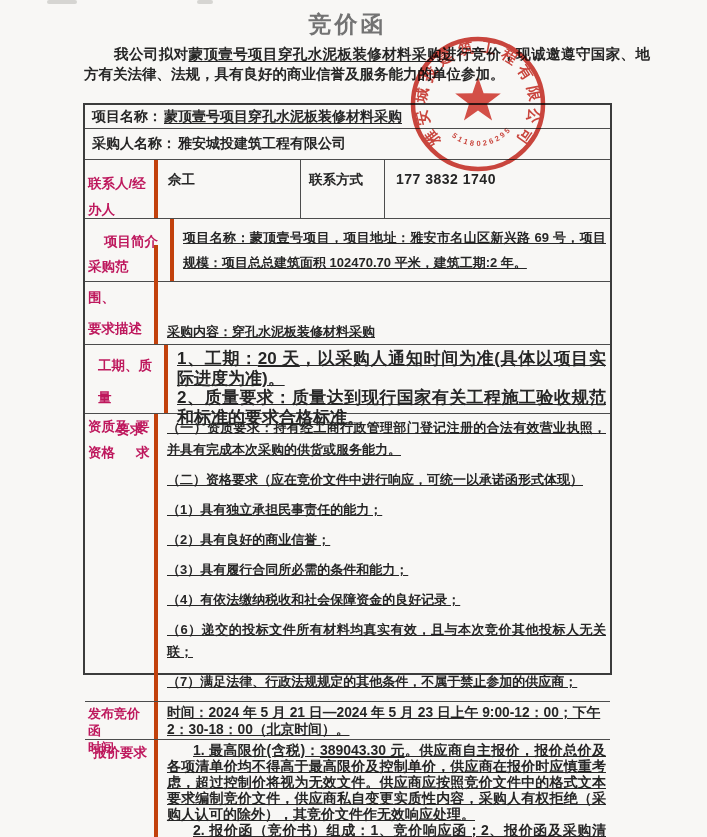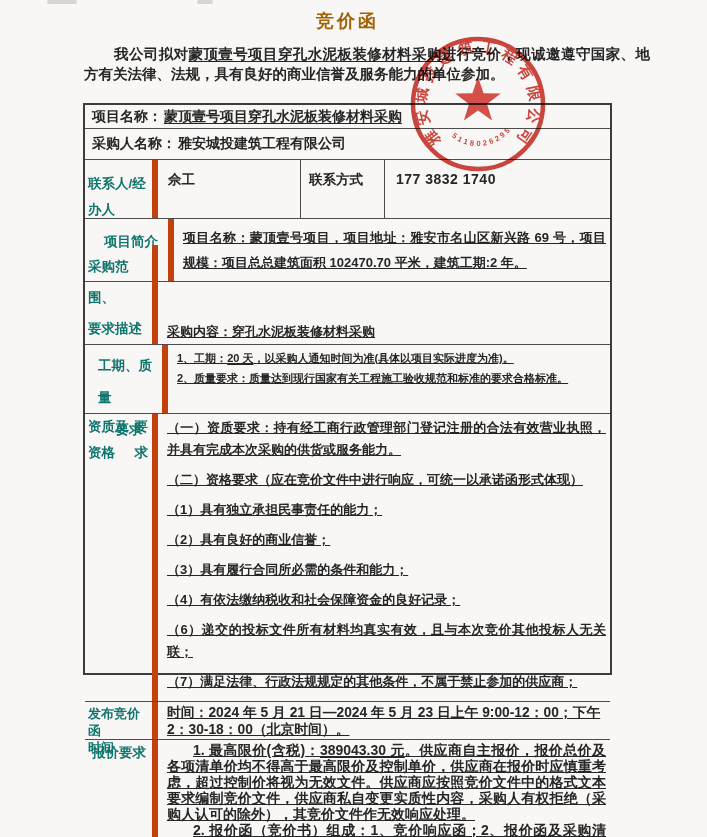--- a/index.html
+++ b/index.html
@@ -14,42 +14,42 @@
     background:#f8f7f5;
     color:#2b2b2b;
     overflow:hidden;
   }
   .scan-mark{position:absolute;background:#b9b9b4;opacity:.55;border-radius:2px;}
 
   .doc-title{
     position:absolute;top:9px;left:83px;width:529px;
     text-align:center;
     font-family:"Liberation Serif","DejaVu Serif",serif;
-    font-size:18px;font-weight:700;letter-spacing:3px;color:#a16207;
+    font-size:23px;font-weight:700;letter-spacing:3px;color:#737373;
   }
   .intro{
     position:absolute;top:44px;left:84px;width:566px;
     font-size:14.5px;line-height:20px;font-weight:600;
     text-indent:30px;text-align:justify;color:#262626;
   }
   .u{text-decoration:underline;text-underline-offset:2px;}
 
   .doc-table{
     position:absolute;left:83px;top:103px;width:529px;height:572px;
     border:2px solid #3c3c3c;
     box-sizing:border-box;
     display:flex;flex-direction:column;
     font-size:13px;color:#262626;
   }
   .t-row{display:flex;border-bottom:1px solid #4c4c4c;box-sizing:border-box;flex:0 0 auto;}
   .t-row.last{border-bottom:1px solid #3c3c3c;flex:1 1 auto;}
   .cell{box-sizing:border-box;}
   .label-cell{
-    flex:0 0 73px;width:73px;border-right:6px solid #c2410c;
-    font-weight:700;font-size:13.5px;padding:0 2px 0 3px;color:#0f766e;
+    flex:0 0 73px;width:73px;border-right:4px solid #c2410c;
+    font-weight:700;font-size:13.5px;padding:0 2px 0 3px;color:#be185d;
   }
   .label-cell.vcenter{display:flex;flex-direction:row;justify-content:center;}
   .label-line{display:block;line-height:26px;}
   .label-line.c{text-align:center;}
   .content-cell{flex:1 1 auto;padding:0 4px 0 9px;font-weight:600;text-decoration:underline;}
   .full-cell{flex:1 1 auto;display:flex;align-items:center;padding-left:7px;font-size:14px;font-weight:700;}
   .full-cell .val{margin-left:2px;}
 
   
   .r1{height:24px;}
@@ -63,21 +63,21 @@
   .r4{height:63px;padding-left:16px;}
   .r4 .label-cell{padding-top:14px;font-size:13.5px;}
   .r4 .content-cell{padding-top:6px;line-height:25px;text-align:justify;}
   .r5{height:63px;align-items:flex-end;}
   .r5 .label-cell{padding-top:6px;}
   .r5 .label-line{line-height:31px;}
   .r5 .content-cell{padding-top:7px;line-height:24px;}
   .r6{height:69px;padding-left:10px;}
   .r6 .label-cell{padding-top:5px;}
   .r6 .label-line{line-height:32px;}
-  .r6 .content-cell{padding-top:4px;line-height:19.5px;font-size:11px;text-align:justify;}
+  .r6 .content-cell{padding-top:4px;line-height:19.5px;font-size:17px;text-align:justify;}
   .r7{height:288px;}
   .r7 .content-cell{padding-top:3px;}
   .r7 p{margin:0 0 8px 0;line-height:22px;font-size:13px;text-align:justify;}
   .r8{height:38px;}
   .r8 .label-cell{padding-top:3px;}
   .r8 .label-line{line-height:17px;font-size:13px;}
   .r8 .content-cell{padding-top:3px;line-height:16.5px;font-size:13.8px;}
   .r9 .content-cell{padding-top:3px;}
   .r9 p{margin:0;line-height:15.9px;font-size:14px;text-indent:26px;text-align:justify;}
 

